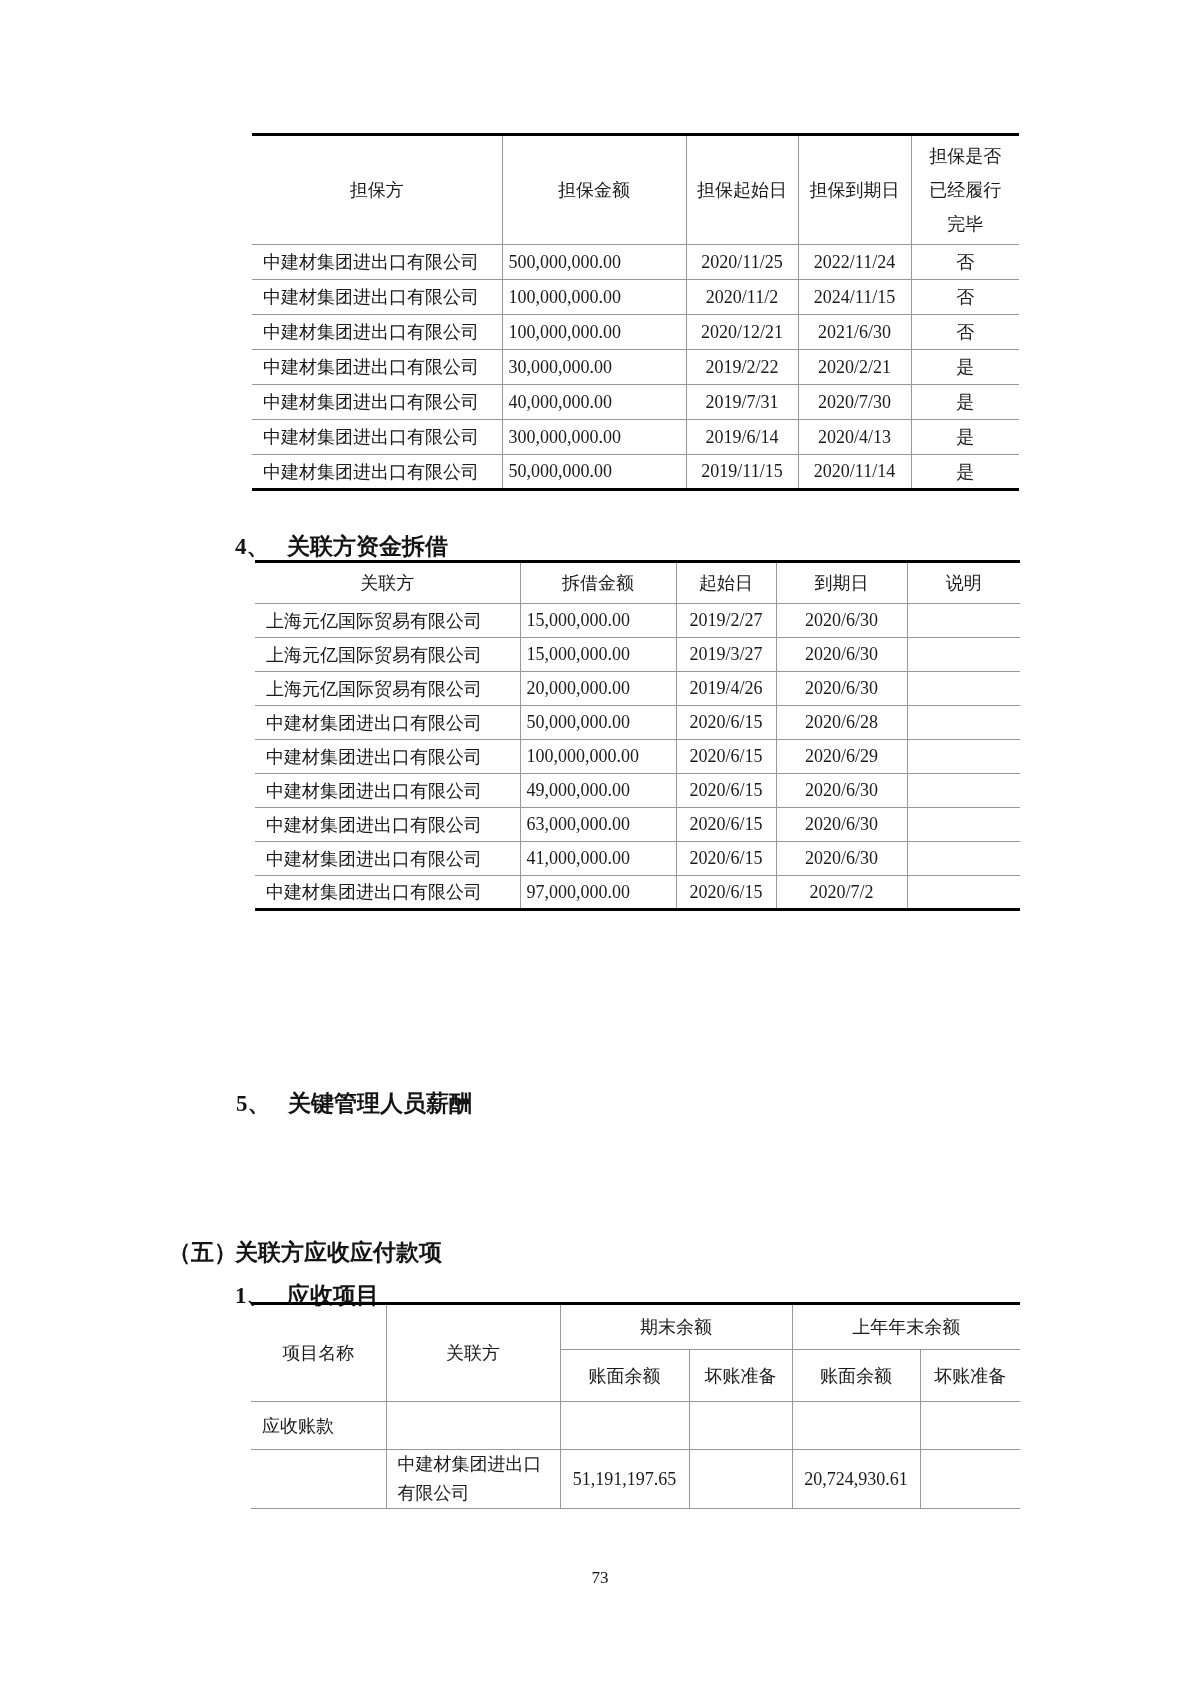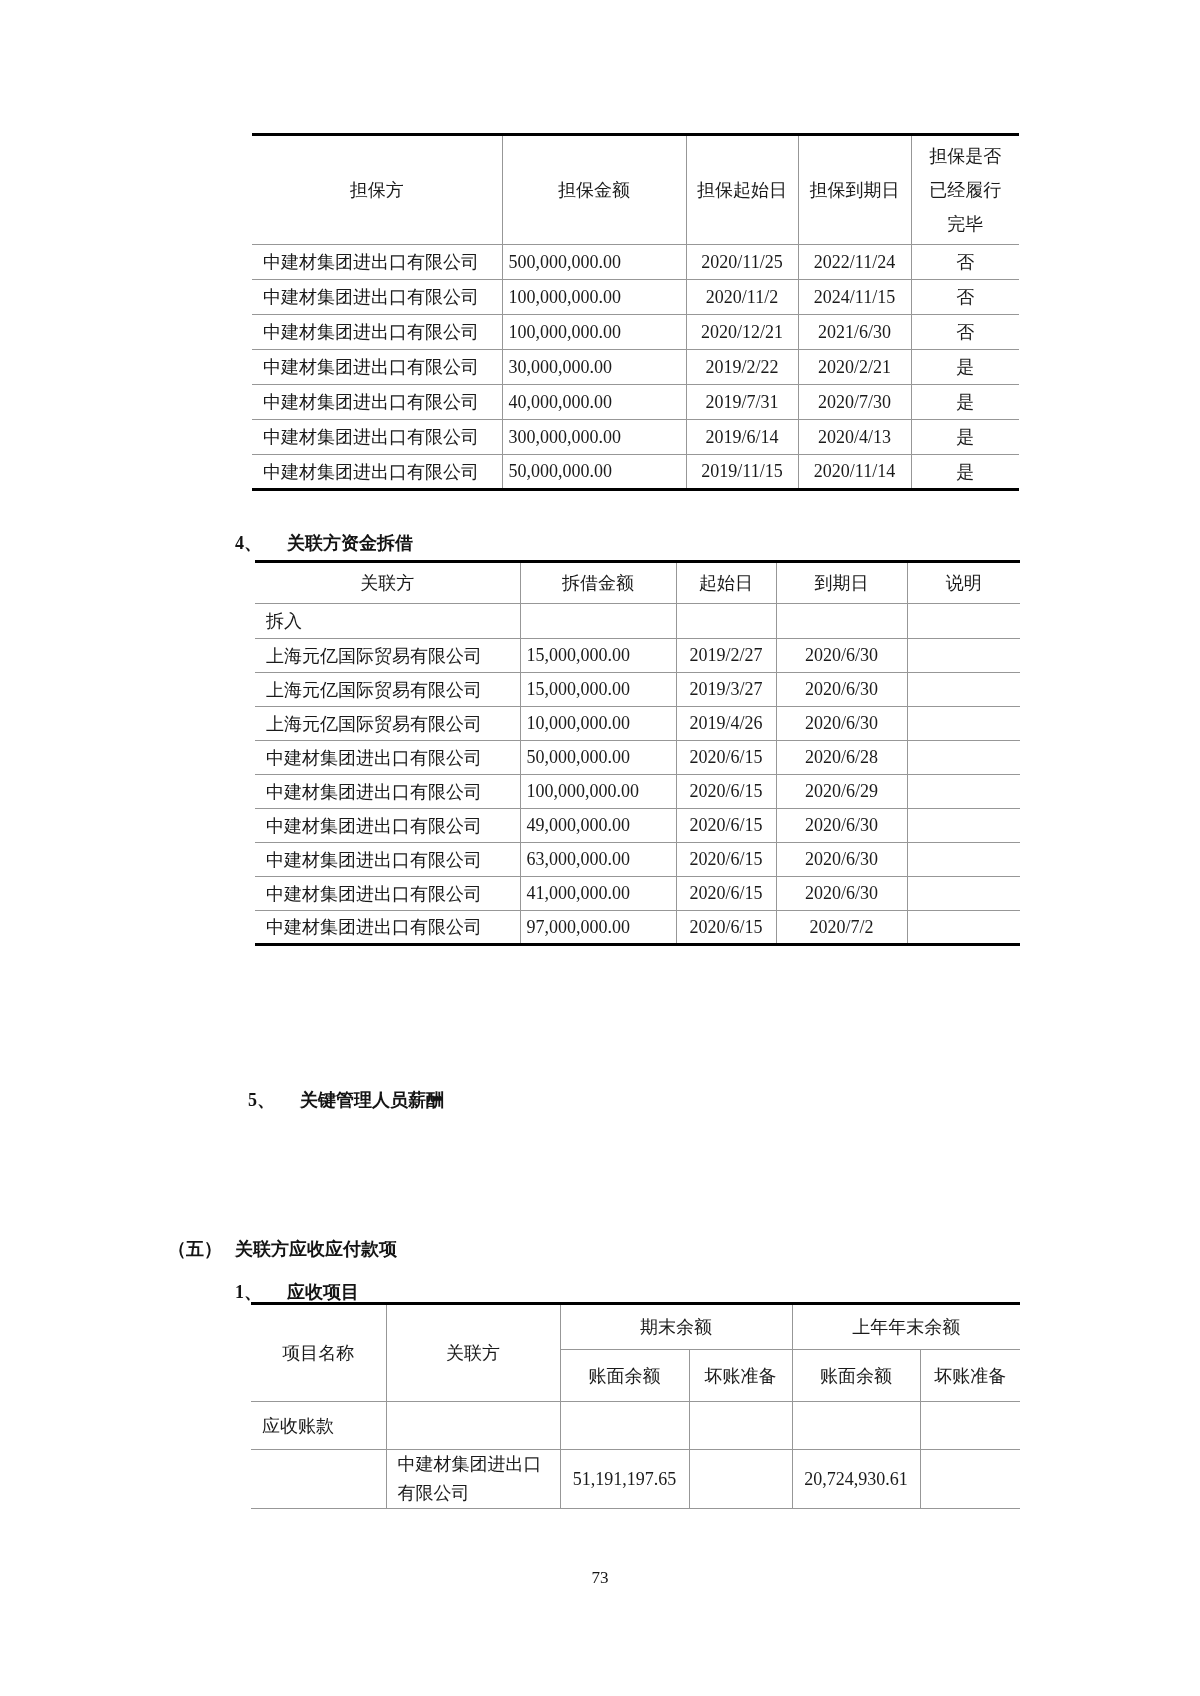--- a/index.html
+++ b/index.html
@@ -5,21 +5,21 @@
   * { margin:0; padding:0; box-sizing:border-box; }
   html,body { background:#e9e9e9; }
   .page {
     position:relative; width:1200px; height:1696px; margin:0 auto;
     background:#ffffff; color:#141414;
     font-family:"Liberation Serif","DejaVu Serif",serif;
   }
   .abs { position:absolute; }
 
   
-  .heading { font-size:18px; font-weight:bold; white-space:nowrap; }
+  .heading { font-size:23px; font-weight:bold; white-space:nowrap; }
   .hnum { display:inline-block; }
   .hnum.w52 { width:52px; }
   .hnum.w66 { width:67px; }
 
   
   table.fin {
     border-collapse:collapse; table-layout:fixed;
     border-top:3px solid #000; border-bottom:3px solid #000;
     border-left:hidden; border-right:hidden;
   }
@@ -148,44 +148,37 @@
     <thead>
       <tr>
         <th class="c">关联方</th>
         <th class="c">拆借金额</th>
         <th class="c">起始日</th>
         <th class="c">到期日</th>
         <th class="c">说明</th>
       </tr>
     </thead>
     <tbody>
-      <tr class="grp">
-        <td class="l">拆入</td>
-        <td></td>
-        <td></td>
-        <td></td>
-        <td></td>
-      </tr>
       <tr>
         <td class="l">上海元亿国际贸易有限公司</td>
         <td class="r pr14">15,000,000.00</td>
         <td class="c">2019/2/27</td>
         <td class="c">2020/6/30</td>
         <td></td>
       </tr>
       <tr>
         <td class="l">上海元亿国际贸易有限公司</td>
         <td class="r pr14">15,000,000.00</td>
         <td class="c">2019/3/27</td>
         <td class="c">2020/6/30</td>
         <td></td>
       </tr>
       <tr>
         <td class="l">上海元亿国际贸易有限公司</td>
-        <td class="r pr14">10,000,000.00</td>
+        <td class="r pr14">20,000,000.00</td>
         <td class="c">2019/4/26</td>
         <td class="c">2020/6/30</td>
         <td></td>
       </tr>
       <tr>
         <td class="l">中建材集团进出口有限公司</td>
         <td class="r pr14">50,000,000.00</td>
         <td class="c">2020/6/15</td>
         <td class="c">2020/6/28</td>
         <td></td>
@@ -221,21 +214,21 @@
       <tr>
         <td class="l">中建材集团进出口有限公司</td>
         <td class="r pr14">97,000,000.00</td>
         <td class="c">2020/6/15</td>
         <td class="c">2020/7/2</td>
         <td></td>
       </tr>
     </tbody>
   </table>
 
-  <div class="heading abs" style="left:248px; top:1088px;">
+  <div class="heading abs" style="left:236px; top:1088px;">
     <span class="hnum w52">5、</span><span>关键管理人员薪酬</span>
   </div>
 
 
   <div class="heading abs" style="left:168px; top:1237px;">
     <span class="hnum w66">（五）</span><span>关联方应收应付款项</span>
   </div>
 
   <div class="heading abs" style="left:235px; top:1280px;">
     <span class="hnum w52">1、</span><span>应收项目</span>

